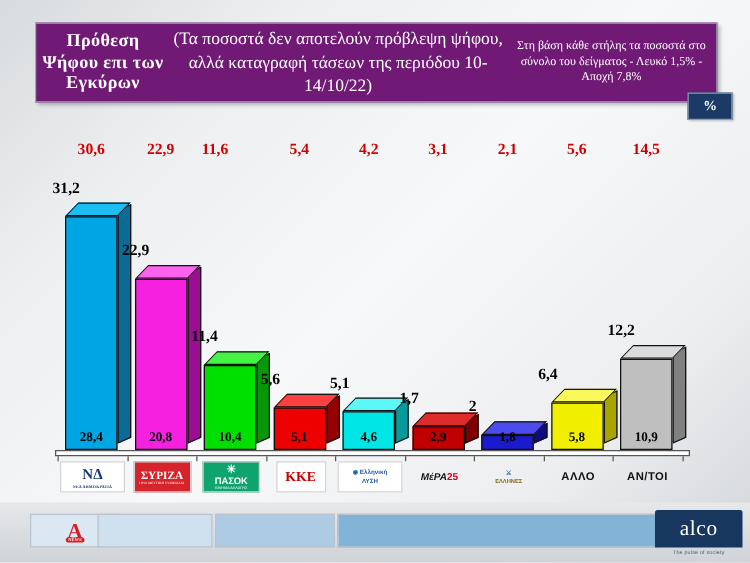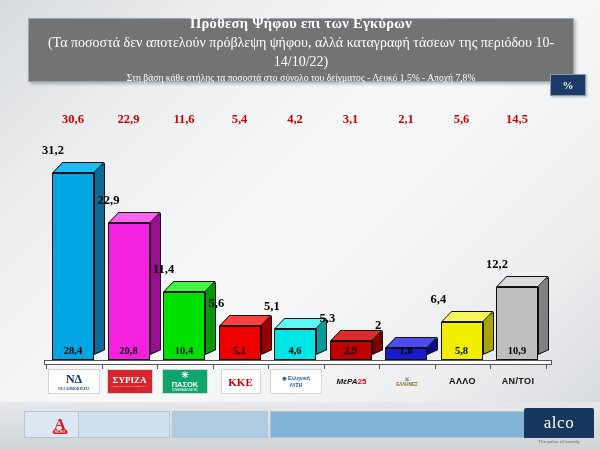--- a/index.html
+++ b/index.html
@@ -7,23 +7,23 @@
     width:600px;height:450px;overflow:hidden;
     font-family:"Liberation Sans",sans-serif;
     background:linear-gradient(135deg,#d8dbdd 0%,#eceef0 22%,#f7f8f9 50%,#eceef0 78%,#d3d6d9 100%);
     position:relative;
   }
   .stage{position:absolute;inset:0;}
 
   
   .header{
     position:absolute;left:28px;top:18px;width:544px;height:62px;
-    background:#737373;border:1px solid #9aa6b4;
+    background:#701a75;border:1px solid #9aa6b4;
     box-shadow:2px 2px 3px rgba(0,0,0,.25);
-    display:flex;flex-direction:column;align-items:center;justify-content:center;
+    display:flex;flex-direction:row;align-items:center;justify-content:center;
     color:#ffffff;text-align:center;
   }
   .h-title{font-family:"Liberation Serif",serif;font-size:14.5px;font-weight:bold;letter-spacing:.3px;line-height:1.15;}
   .h-sub1{font-family:"Liberation Serif",serif;font-size:14px;line-height:1.35;margin-top:3px;}
   .h-sub2{font-family:"Liberation Serif",serif;font-size:9.6px;line-height:1.35;}
 
   
   .pct-badge{
     position:absolute;right:14px;top:74px;width:34px;height:20px;
     background:#1b3b66;border:1px solid #8e9bab;
@@ -112,21 +112,21 @@
     <div class="h-title">Πρόθεση Ψήφου επι των Εγκύρων</div>
     <div class="h-sub1">(Τα ποσοστά δεν αποτελούν πρόβλεψη ψήφου, αλλά καταγραφή τάσεων της περιόδου  10-14/10/22)</div>
     <div class="h-sub2">Στη βάση κάθε στήλης τα ποσοστά στο σύνολο του δείγματος - Λευκό 1,5% - Αποχή 7,8%</div>
   </div>
 
   <div class="pct-badge">%</div>
 
   <div class="redrow" id="redrow">
       <div class="cell" style="left: 40px; width: 66px;">30,6</div>
       <div class="cell" style="left: 95.5px; width: 66px;">22,9</div>
-      <div class="cell" style="left: 151px; width: 66px;">11,6</div>
+      <div class="cell" style="left: 139px; width: 66px;">11,6</div>
       <div class="cell" style="left: 206.5px; width: 66px;">5,4</div>
       <div class="cell" style="left: 262px; width: 66px;">4,2</div>
       <div class="cell" style="left: 317.5px; width: 66px;">3,1</div>
       <div class="cell" style="left: 373px; width: 66px;">2,1</div>
       <div class="cell" style="left: 428.5px; width: 66px;">5,6</div>
       <div class="cell" style="left: 484px; width: 66px;">14,5</div>
     </div>
 
   <div class="plot" id="plot">
       <div class="bar" style="left: 52px; width: 42px; height: 187px; bottom: 5px;">
@@ -162,21 +162,21 @@
         <div class="top" style="background: rgb(92, 247, 247);"></div>
         <div class="face" style="background: rgb(0, 229, 229);"></div>
         <div class="vin">4,6</div>
         <div class="vtop">5,1</div>
       </div>
       <div class="bar" style="left: 329.5px; width: 42px; height: 19.1795px; bottom: 5px;">
         <div class="side" style="background: rgb(125, 0, 0);"></div>
         <div class="top" style="background: rgb(224, 43, 43);"></div>
         <div class="face" style="background: rgb(192, 0, 0);"></div>
         <div class="vin">2,9</div>
-        <div class="vtop">5,3</div>
+        <div class="vtop">1,7</div>
       </div>
       <div class="bar" style="left: 385px; width: 42px; height: 11.9872px; bottom: 5px;">
         <div class="side" style="background: rgb(13, 13, 130);"></div>
         <div class="top" style="background: rgb(75, 75, 238);"></div>
         <div class="face" style="background: rgb(26, 26, 208);"></div>
         <div class="vin">1,8</div>
         <div class="vtop">2</div>
       </div>
       <div class="bar" style="left: 440.5px; width: 42px; height: 38.359px; bottom: 5px;">
         <div class="side" style="background: rgb(168, 165, 0);"></div>

